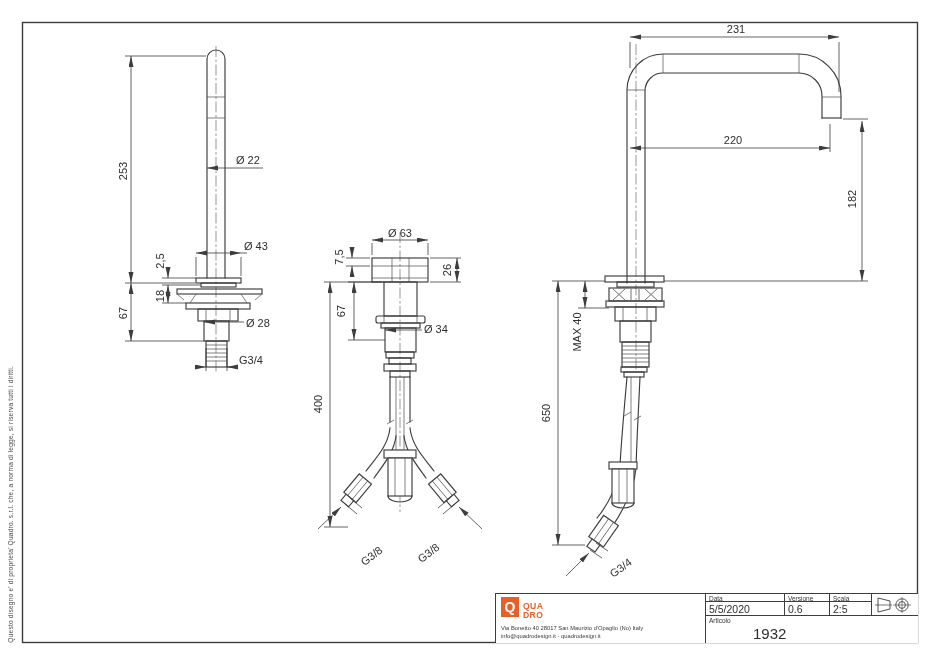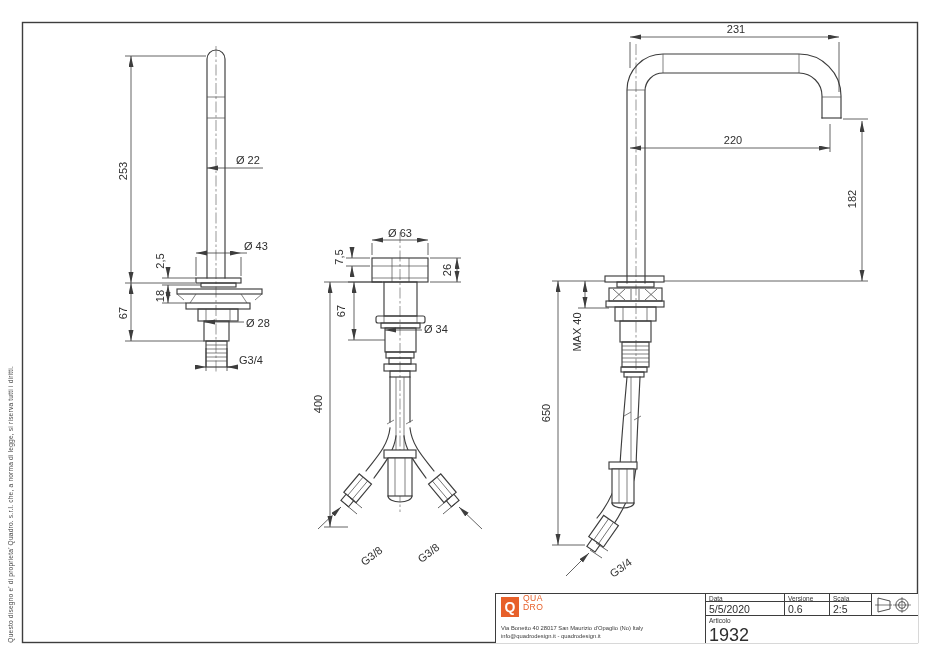--- a/index.html
+++ b/index.html
@@ -25,25 +25,25 @@
   .tb-cell{box-sizing:border-box;border-right:1.2px solid #3d3d3d;position:relative;}
   .tb-cell:last-child{border-right:none;}
   #tb-logo{width:211px;}
   #tb-fields{width:212px;display:flex;flex-direction:column;}
   .tb-row1{display:flex;height:22px;box-sizing:border-box;border-bottom:1.2px solid #3d3d3d;}
   .fcell{box-sizing:border-box;border-right:1.2px solid #3d3d3d;display:flex;flex-direction:column;}
   .fcell .lab{font-size:6.5px;color:#333;padding:1px 0 0 3px;border-bottom:.9px solid #3d3d3d;height:8px;box-sizing:border-box;}
   .fcell .val{font-size:10.5px;padding:1px 0 0 3px;}
   .tb-art{flex:1;padding:1px 0 0 3px;}
   .tb-art .lab2{font-size:6.5px;color:#333;}
-  .tb-art .val2{font-size:18px;margin-top:1px;}
+  .tb-art .val2{font-size:15px;margin-top:1px;margin-left:44px;}
   #logo-box{position:absolute;left:5px;top:3px;width:18px;height:20px;background:#e7602a;
             display:flex;align-items:center;justify-content:center;}
   #logo-box span{color:#fff;font-size:14px;font-weight:bold;line-height:14px;}
-  #logo-word{position:absolute;left:27px;top:0;color:#e7602a;font-size:8.6px;font-weight:normal;
+  #logo-word{position:absolute;left:27px;top:8px;color:#e7602a;font-size:8.6px;font-weight:bold;
              line-height:8.8px;letter-spacing:.4px;}
   #addr{position:absolute;left:5px;top:31px;font-size:5.8px;line-height:7.5px;color:#3a3a3a;}
 </style>
 </head>
 <body>
 
 <div id="sheet">
 
   <div id="vnote">
     <span>Questo disegno e' di proprieta' Quadro. s.r.l. che, a norma di legge, si riserva tutti i diritti.</span>

